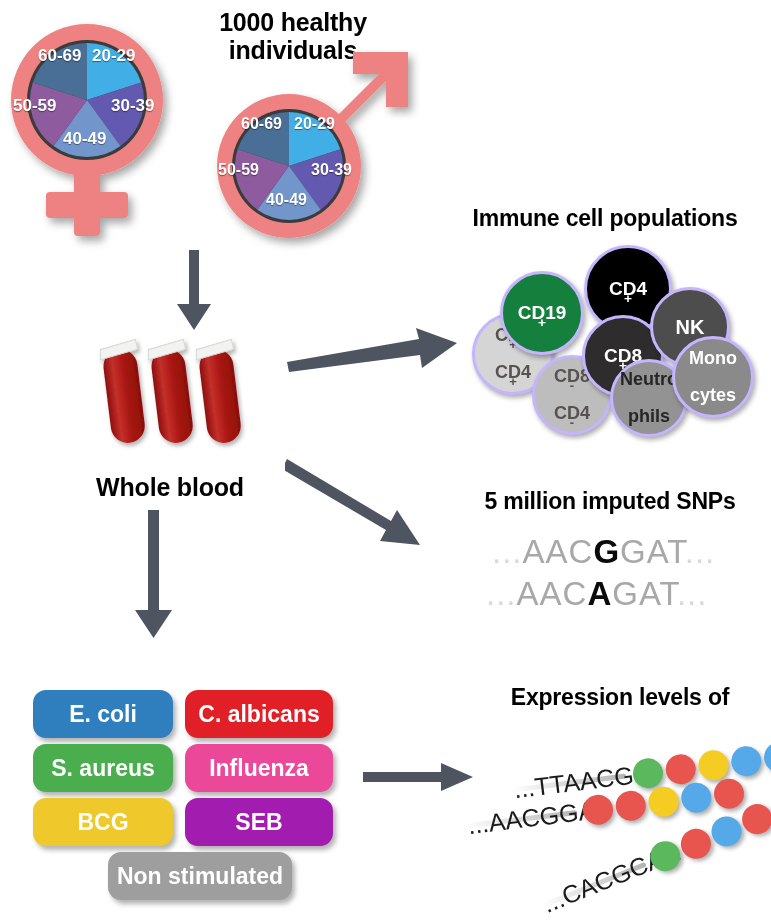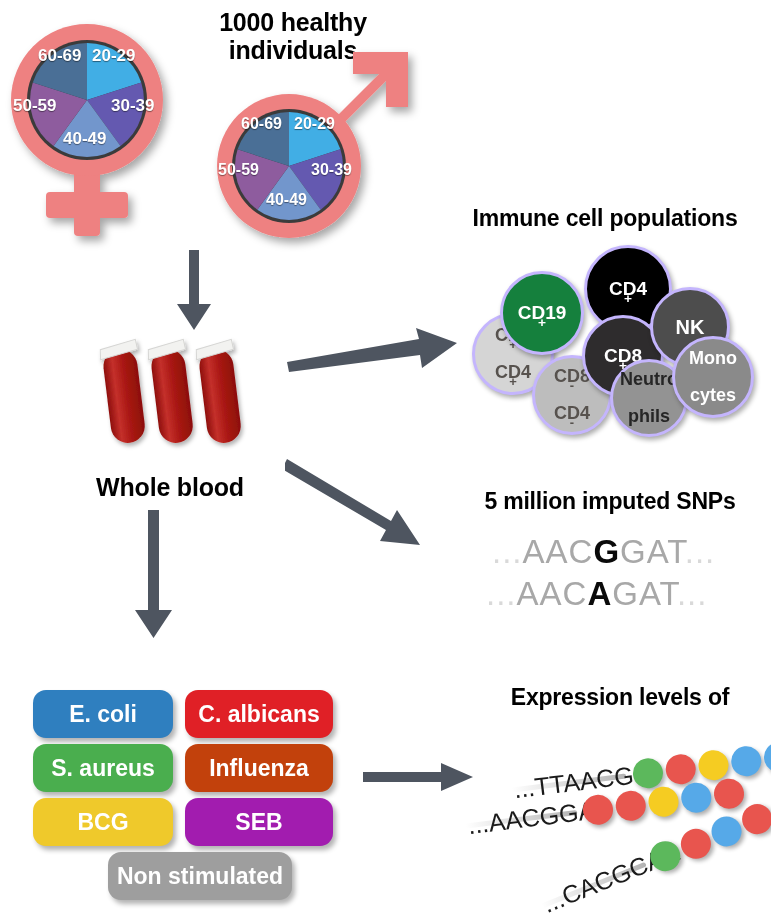--- a/index.html
+++ b/index.html
@@ -254,21 +254,21 @@
 
 <div class="pill" style="left:33px;top:690px;width:140px;height:48px;background:#2F7FBF;">
   <span>E. coli</span>
 </div>
 <div class="pill" style="left:185px;top:690px;width:148px;height:48px;background:#E02026;">
   <span>C. albicans</span>
 </div>
 <div class="pill" style="left:33px;top:744px;width:140px;height:48px;background:#4AAE4E;">
   <span>S. aureus</span>
 </div>
-<div class="pill" style="left:185px;top:744px;width:148px;height:48px;background:#c2410c;">
+<div class="pill" style="left:185px;top:744px;width:148px;height:48px;background:#ec4899;">
   <span>Influenza</span>
 </div>
 <div class="pill" style="left:33px;top:798px;width:140px;height:48px;background:#EFC92B;">
   <span>BCG</span>
 </div>
 <div class="pill" style="left:185px;top:798px;width:148px;height:48px;background:#a21caf;">
   <span>SEB</span>
 </div>
 <div class="pill" style="left:108px;top:852px;width:184px;height:48px;background:#9E9E9E;">
   <span>Non stimulated</span>

